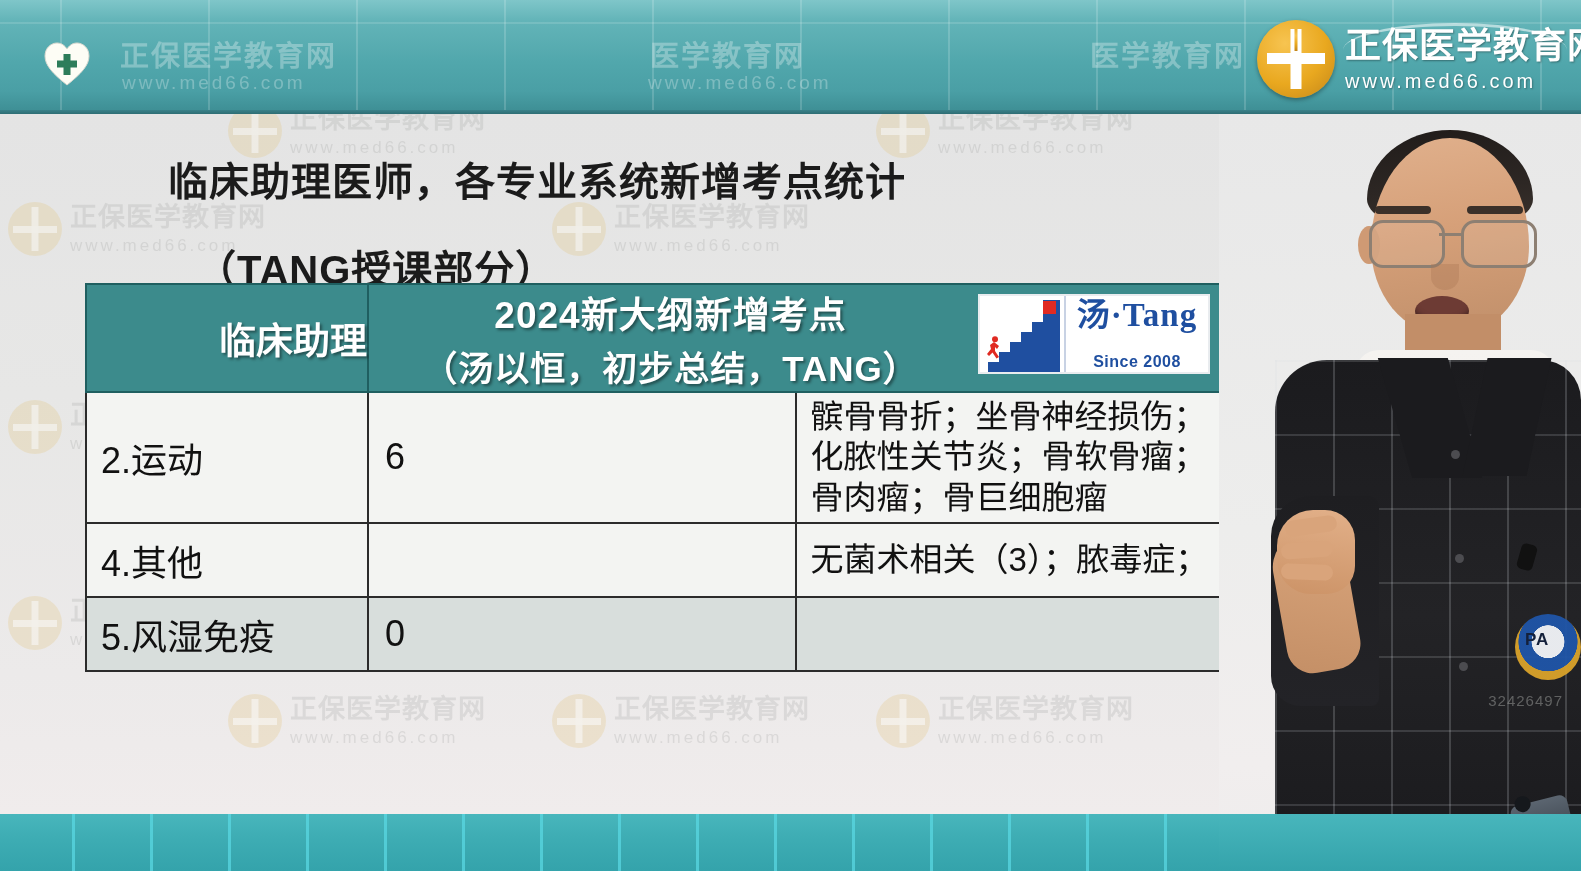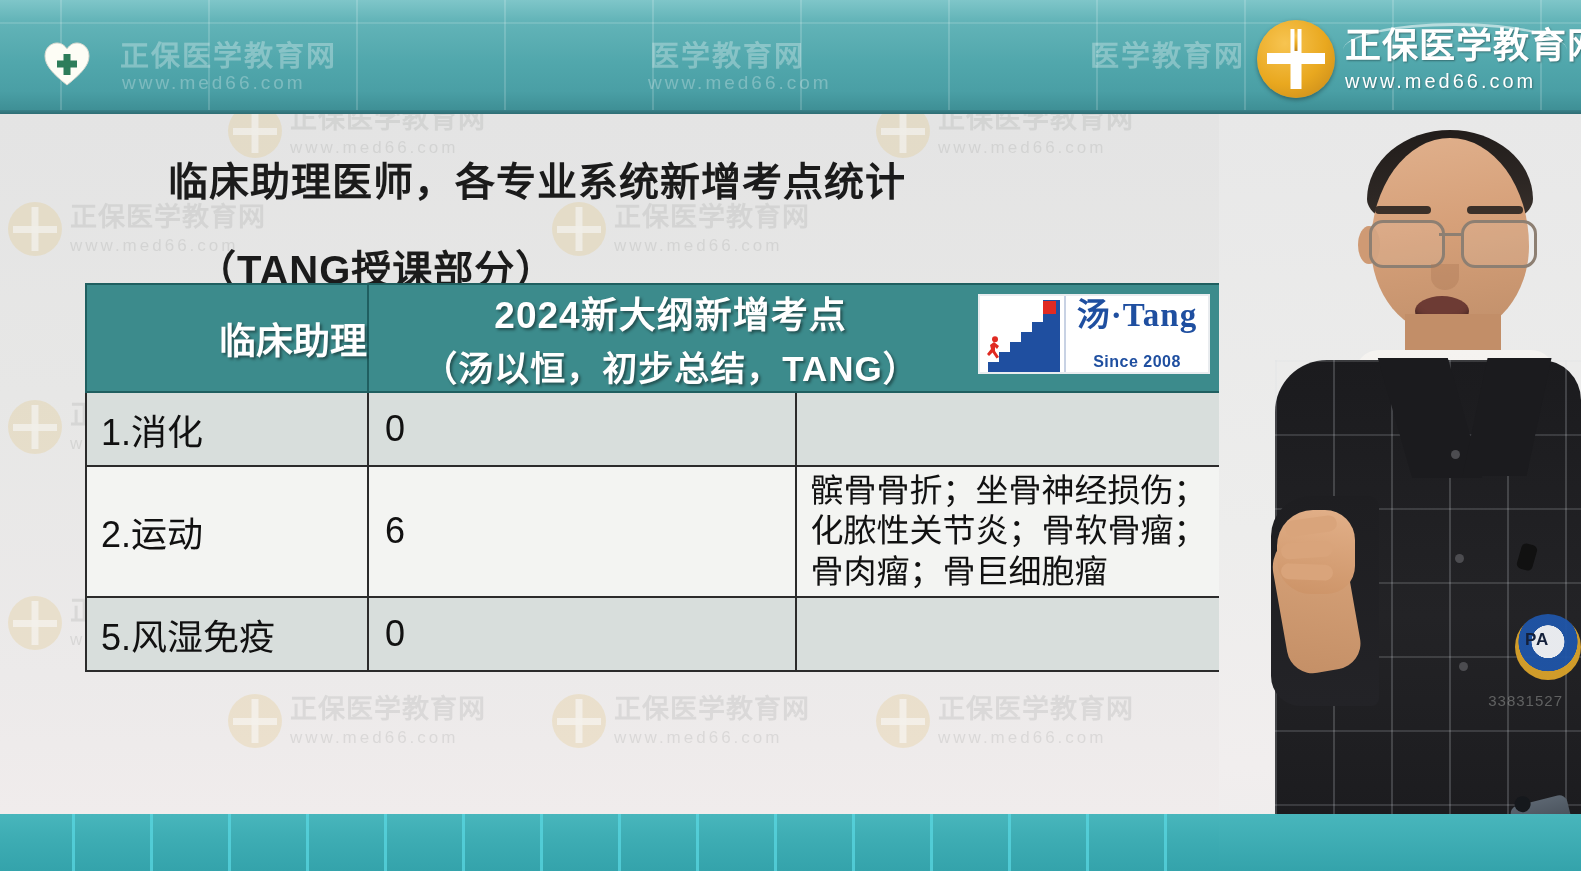--- a/index.html
+++ b/index.html
@@ -723,39 +723,39 @@
               </div>
               <div class="tangtxt">
                 <div class="tang-main">汤·Tang</div>
                 <div class="tang-since">Since 2008</div>
               </div>
             </div>
           </th>
         </tr>
       </thead>
       <tbody>
-        <tr class="odd r1">
-          <td class="c-name">1.消化</td>
-          <td class="c-count">0</td>
-          <td class="c-detail"></td>
-        </tr>
         <tr class="even r2">
           <td class="c-name">2.运动</td>
           <td class="c-count">6</td>
           <td class="c-detail">髌骨骨折；坐骨神经损伤；化脓性关节炎；骨软骨瘤；骨肉瘤；骨巨细胞瘤</td>
+        </tr>
+        <tr class="even r4">
+          <td class="c-name">4.其他</td>
+          <td class="c-count"></td>
+          <td class="c-detail">无菌术相关（3）；脓毒症；</td>
         </tr>
         <tr class="odd r5">
           <td class="c-name">5.风湿免疫</td>
           <td class="c-count">0</td>
           <td class="c-detail"></td>
         </tr>
       </tbody>
     </table>
 
-    <div id="serial-watermark">33831527</div>
+    <div id="serial-watermark">32426497</div>
   </div>
 
   <div id="bottom-strip">
     <div class="vline" style="left:72px;"></div>
     <div class="vline" style="left:150px;"></div>
     <div class="vline" style="left:228px;"></div>
     <div class="vline" style="left:306px;"></div>
     <div class="vline" style="left:384px;"></div>
     <div class="vline" style="left:462px;"></div>
     <div class="vline" style="left:540px;"></div>

